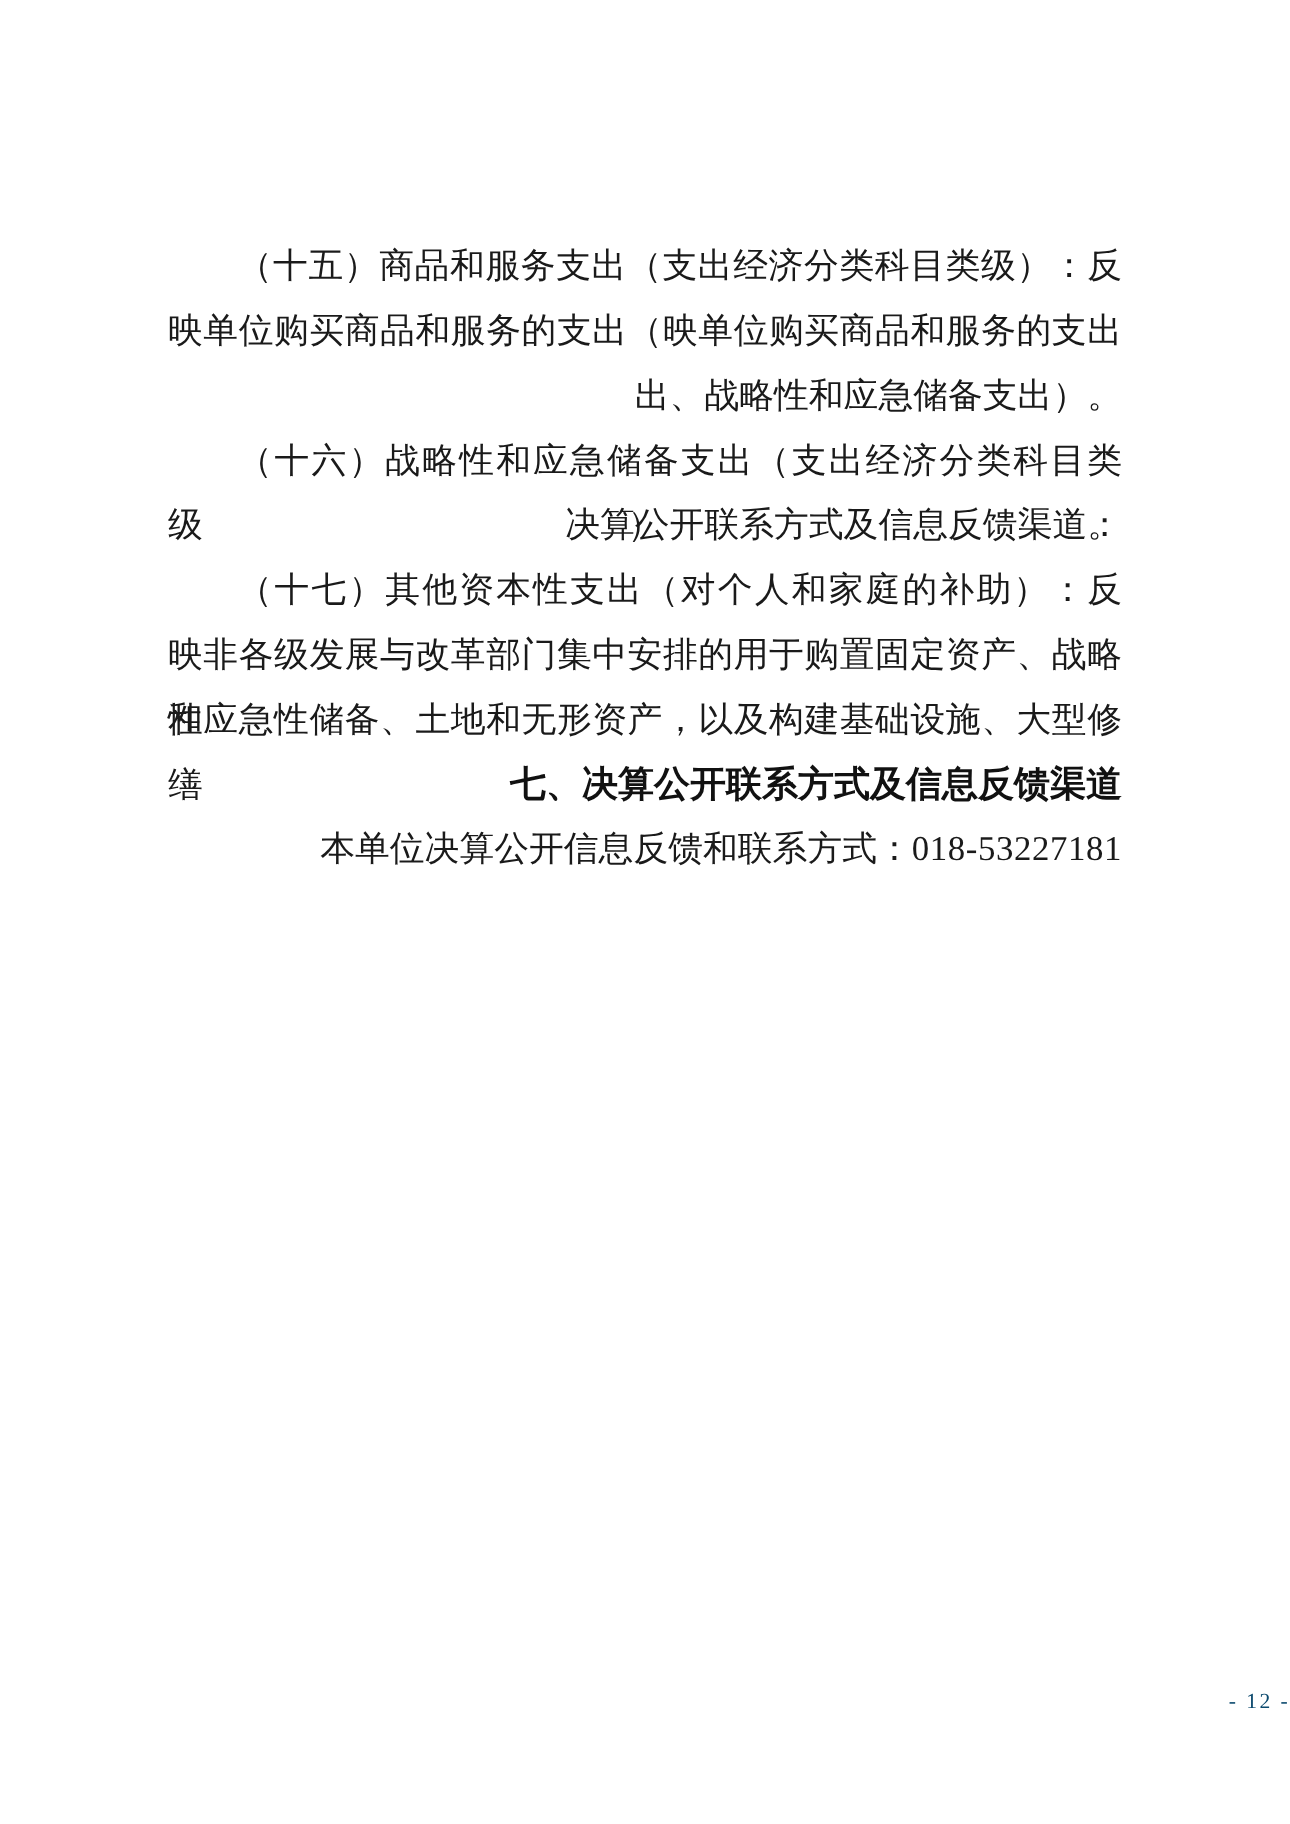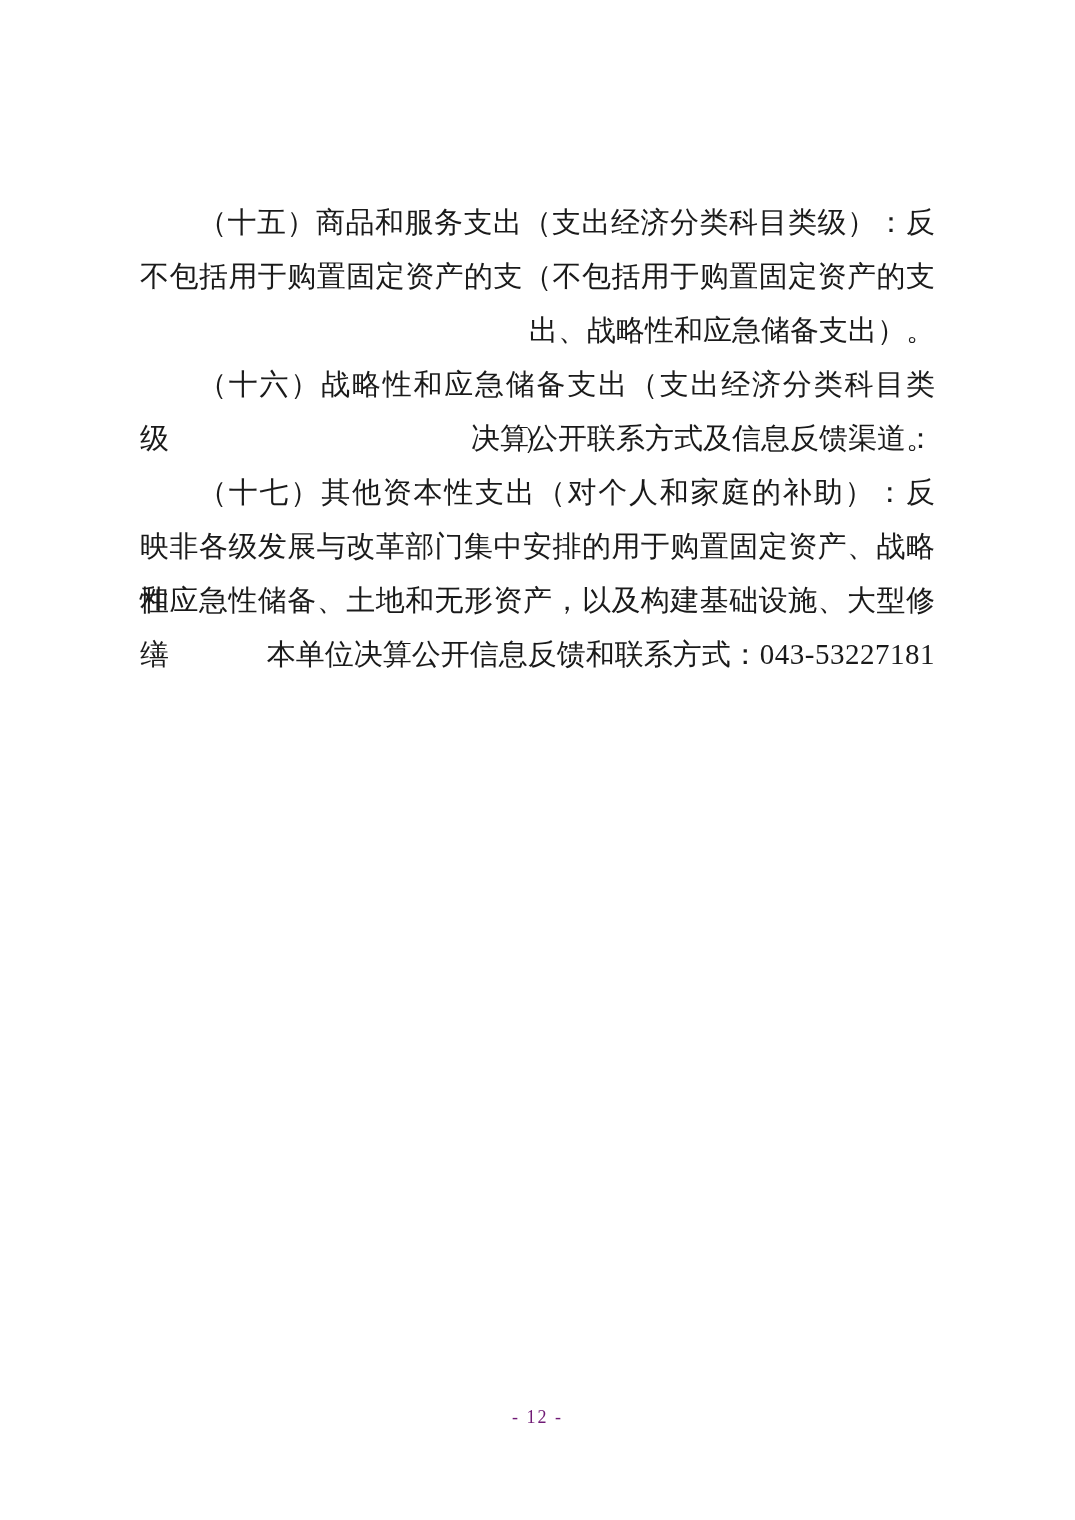--- a/index.html
+++ b/index.html
@@ -48,47 +48,48 @@
   }
   .contact .phone {
     font-family: "Liberation Serif", "DejaVu Serif", serif;
     letter-spacing: 0.5px;
   }
   .footer {
     position: absolute;
     left: 0;
     top: 1402px;
     width: 100%;
-    text-align: center;
+    text-align: right;
     font-size: 18px;
     line-height: 30px;
-    color: #701a75;
+    color: #0c4a6e;
     letter-spacing: 2px;
   }
 </style>
 </head>
 <body>
 
 <div class="page">
 
   <div class="text-block">
 
     <div class="line indent fill">（十五）商品和服务支出（支出经济分类科目类级）：反</div>
-    <div class="line fill">不包括用于购置固定资产的支（不包括用于购置固定资产的支</div>
+    <div class="line fill">映单位购买商品和服务的支出（映单位购买商品和服务的支出</div>
     <div class="line">出、战略性和应急储备支出）。</div>
 
     <div class="line indent fill">（十六）战略性和应急储备支出（支出经济分类科目类级）：</div>
     <div class="line">决算公开联系方式及信息反馈渠道。</div>
 
     <div class="line indent fill">（十七）其他资本性支出（对个人和家庭的补助）：反</div>
     <div class="line fill">映非各级发展与改革部门集中安排的用于购置固定资产、战略性</div>
     <div class="line fill">和应急性储备、土地和无形资产，以及构建基础设施、大型修缮</div>
 
+    <div class="line indent heading">七、决算公开联系方式及信息反馈渠道</div>
 
-    <div class="line indent contact"><span>本单位决算公开信息反馈和联系方式：</span><span class="phone">043-53227181</span></div>
+    <div class="line indent contact"><span>本单位决算公开信息反馈和联系方式：</span><span class="phone">018-53227181</span></div>
 
   </div>
 
   <div class="footer">
     <span>- 12 -</span>
   </div>
 
 </div>
 
 </body></html>

